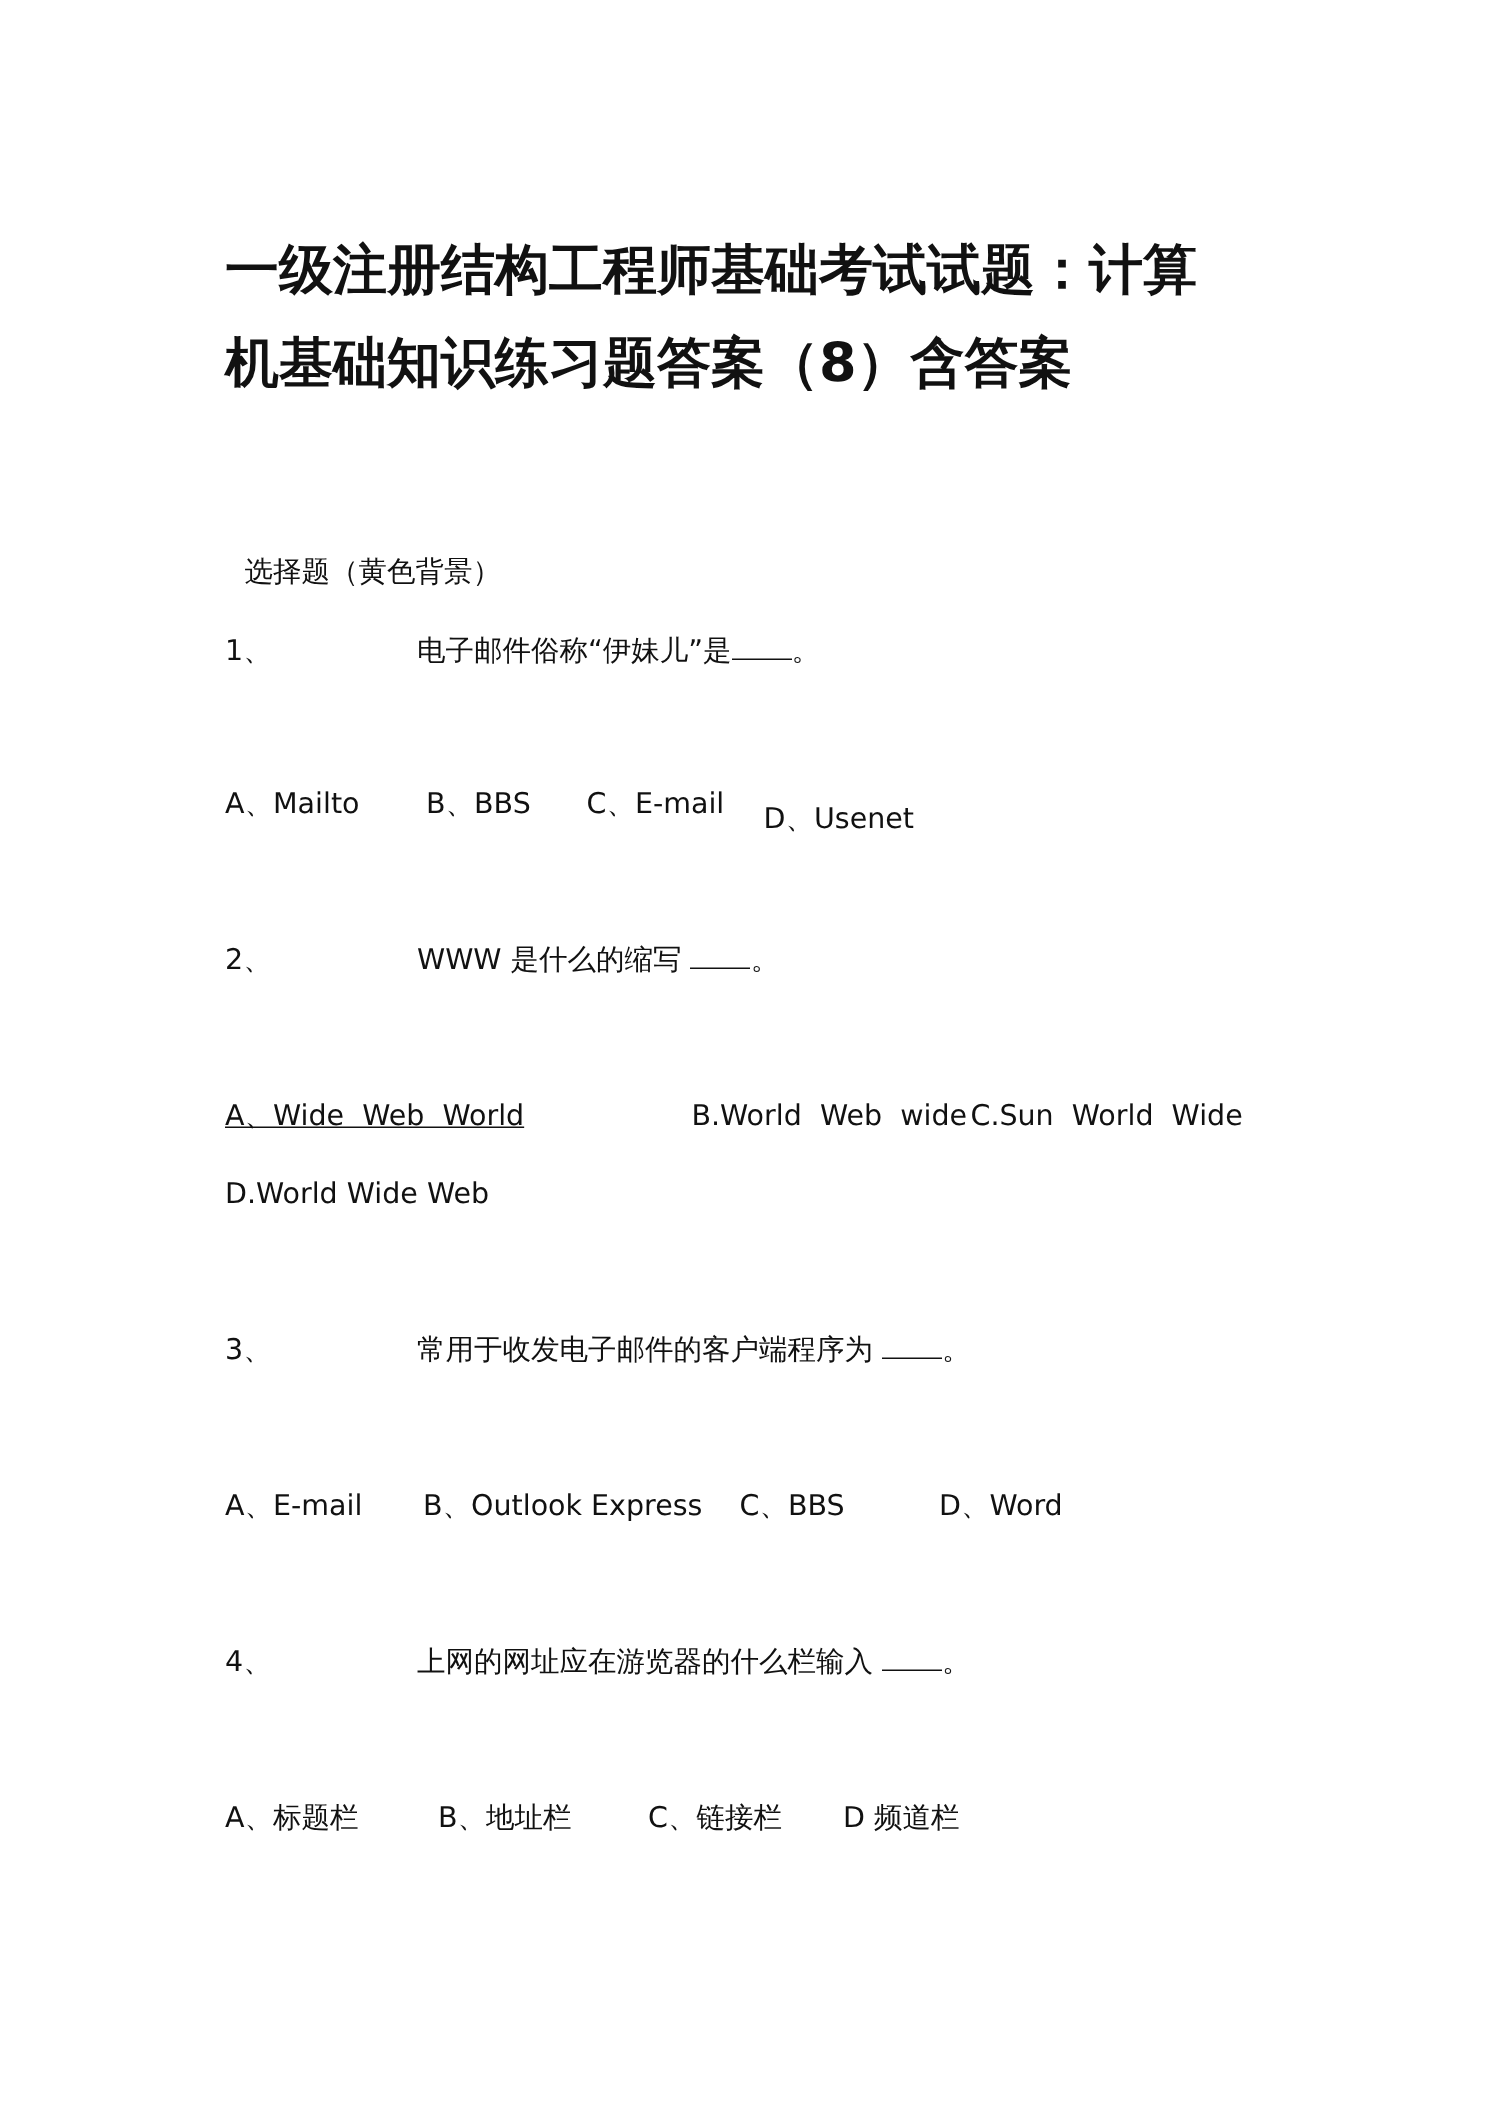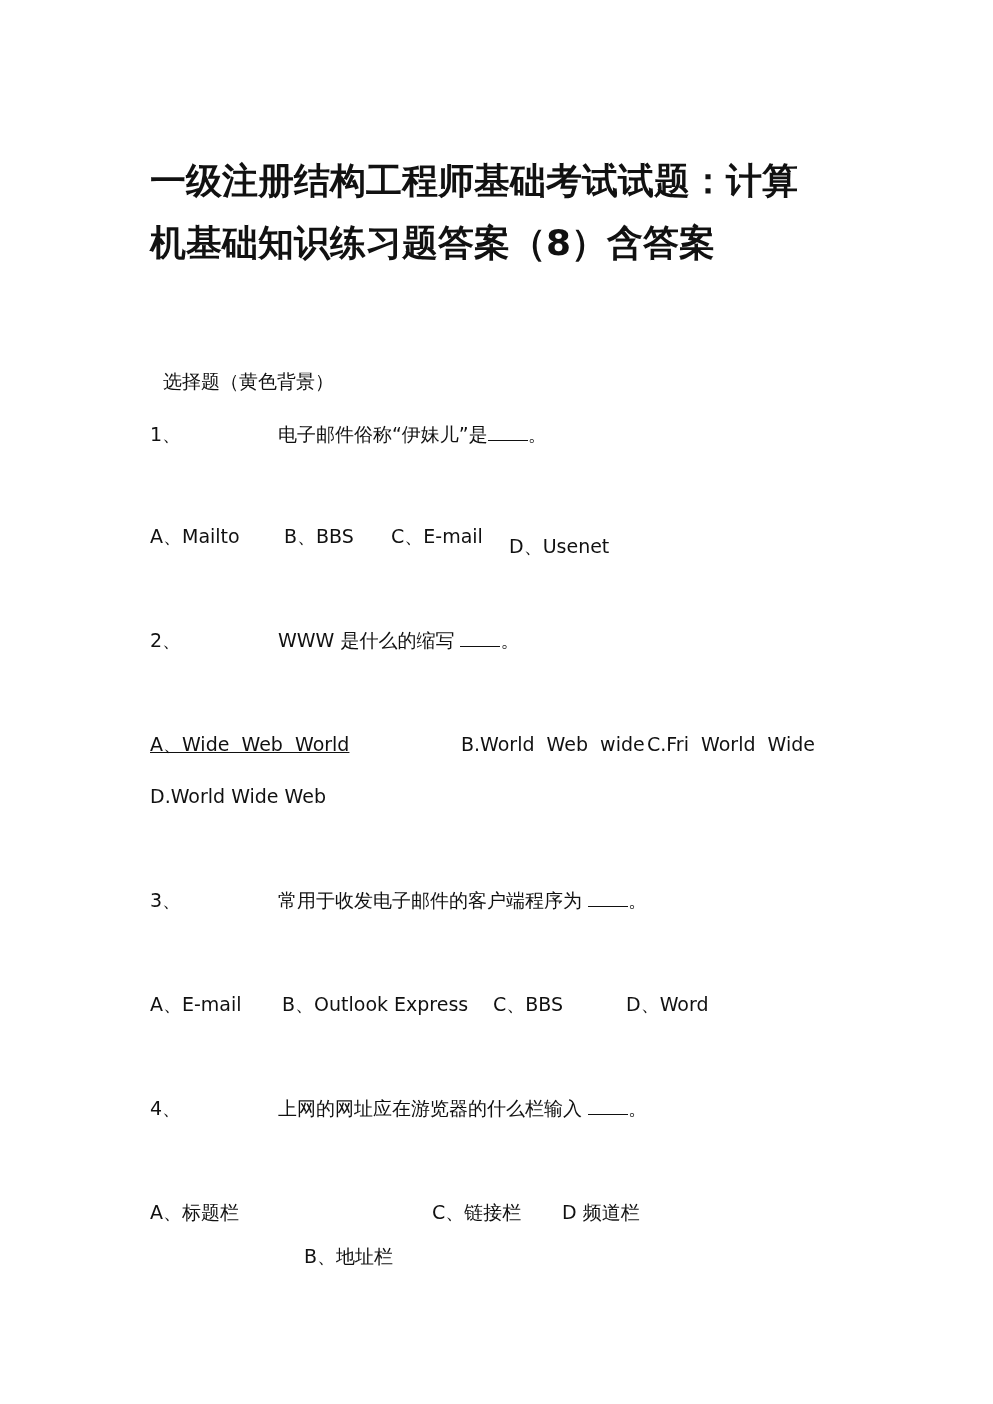--- a/index.html
+++ b/index.html
@@ -36,21 +36,21 @@
     <span class="opt" style="left:509px;margin-top:10px;">D、Usenet</span>
   </div>
 
   <div class="line" style="top:631px; left:0; width:993px;">
     <span class="num">2、</span>
     <span class="q"><span>WWW 是什么的缩写 </span><span class="blank"></span><span>。</span></span>
   </div>
   <div class="line" style="top:735px; left:0; width:993px;">
     <span class="opt" style="left:150px; white-space:pre;text-decoration:underline;">A、Wide  Web  World</span>
     <span class="opt" style="left:419px; white-space:pre;margin-left:42px;">B.World  Web  wide</span>
-    <span class="opt" style="left:647px; white-space:pre;">C.Fri  World  Wide</span>
+    <span class="opt" style="left:647px; white-space:pre;">C.Sun  World  Wide</span>
   </div>
   <div class="line" style="top:787px; left:0; width:993px;">
     <span class="opt" style="left:150px;">D.World Wide Web</span>
   </div>
 
   <div class="line" style="top:891px; left:0; width:993px;">
     <span class="num">3、</span>
     <span class="q"><span>常用于收发电子邮件的客户端程序为 </span><span class="blank"></span><span>。</span></span>
   </div>
   <div class="line" style="top:995px; left:0; width:993px;">
@@ -59,18 +59,18 @@
     <span class="opt" style="left:493px;">C、BBS</span>
     <span class="opt" style="left:590px;margin-left:36px;">D、Word</span>
   </div>
 
   <div class="line" style="top:1099px; left:0; width:993px;">
     <span class="num">4、</span>
     <span class="q"><span>上网的网址应在游览器的什么栏输入 </span><span class="blank"></span><span>。</span></span>
   </div>
   <div class="line" style="top:1203px; left:0; width:993px;">
     <span class="opt" style="left:150px;">A、标题栏</span>
-    <span class="opt" style="left:304px;margin-top:44px;">B、地址栏</span>
+    <span class="opt" style="left:292px;">B、地址栏</span>
     <span class="opt" style="left:432px;">C、链接栏</span>
     <span class="opt" style="left:562px;">D 频道栏</span>
   </div>
 
 </div>
 
 </body></html>

